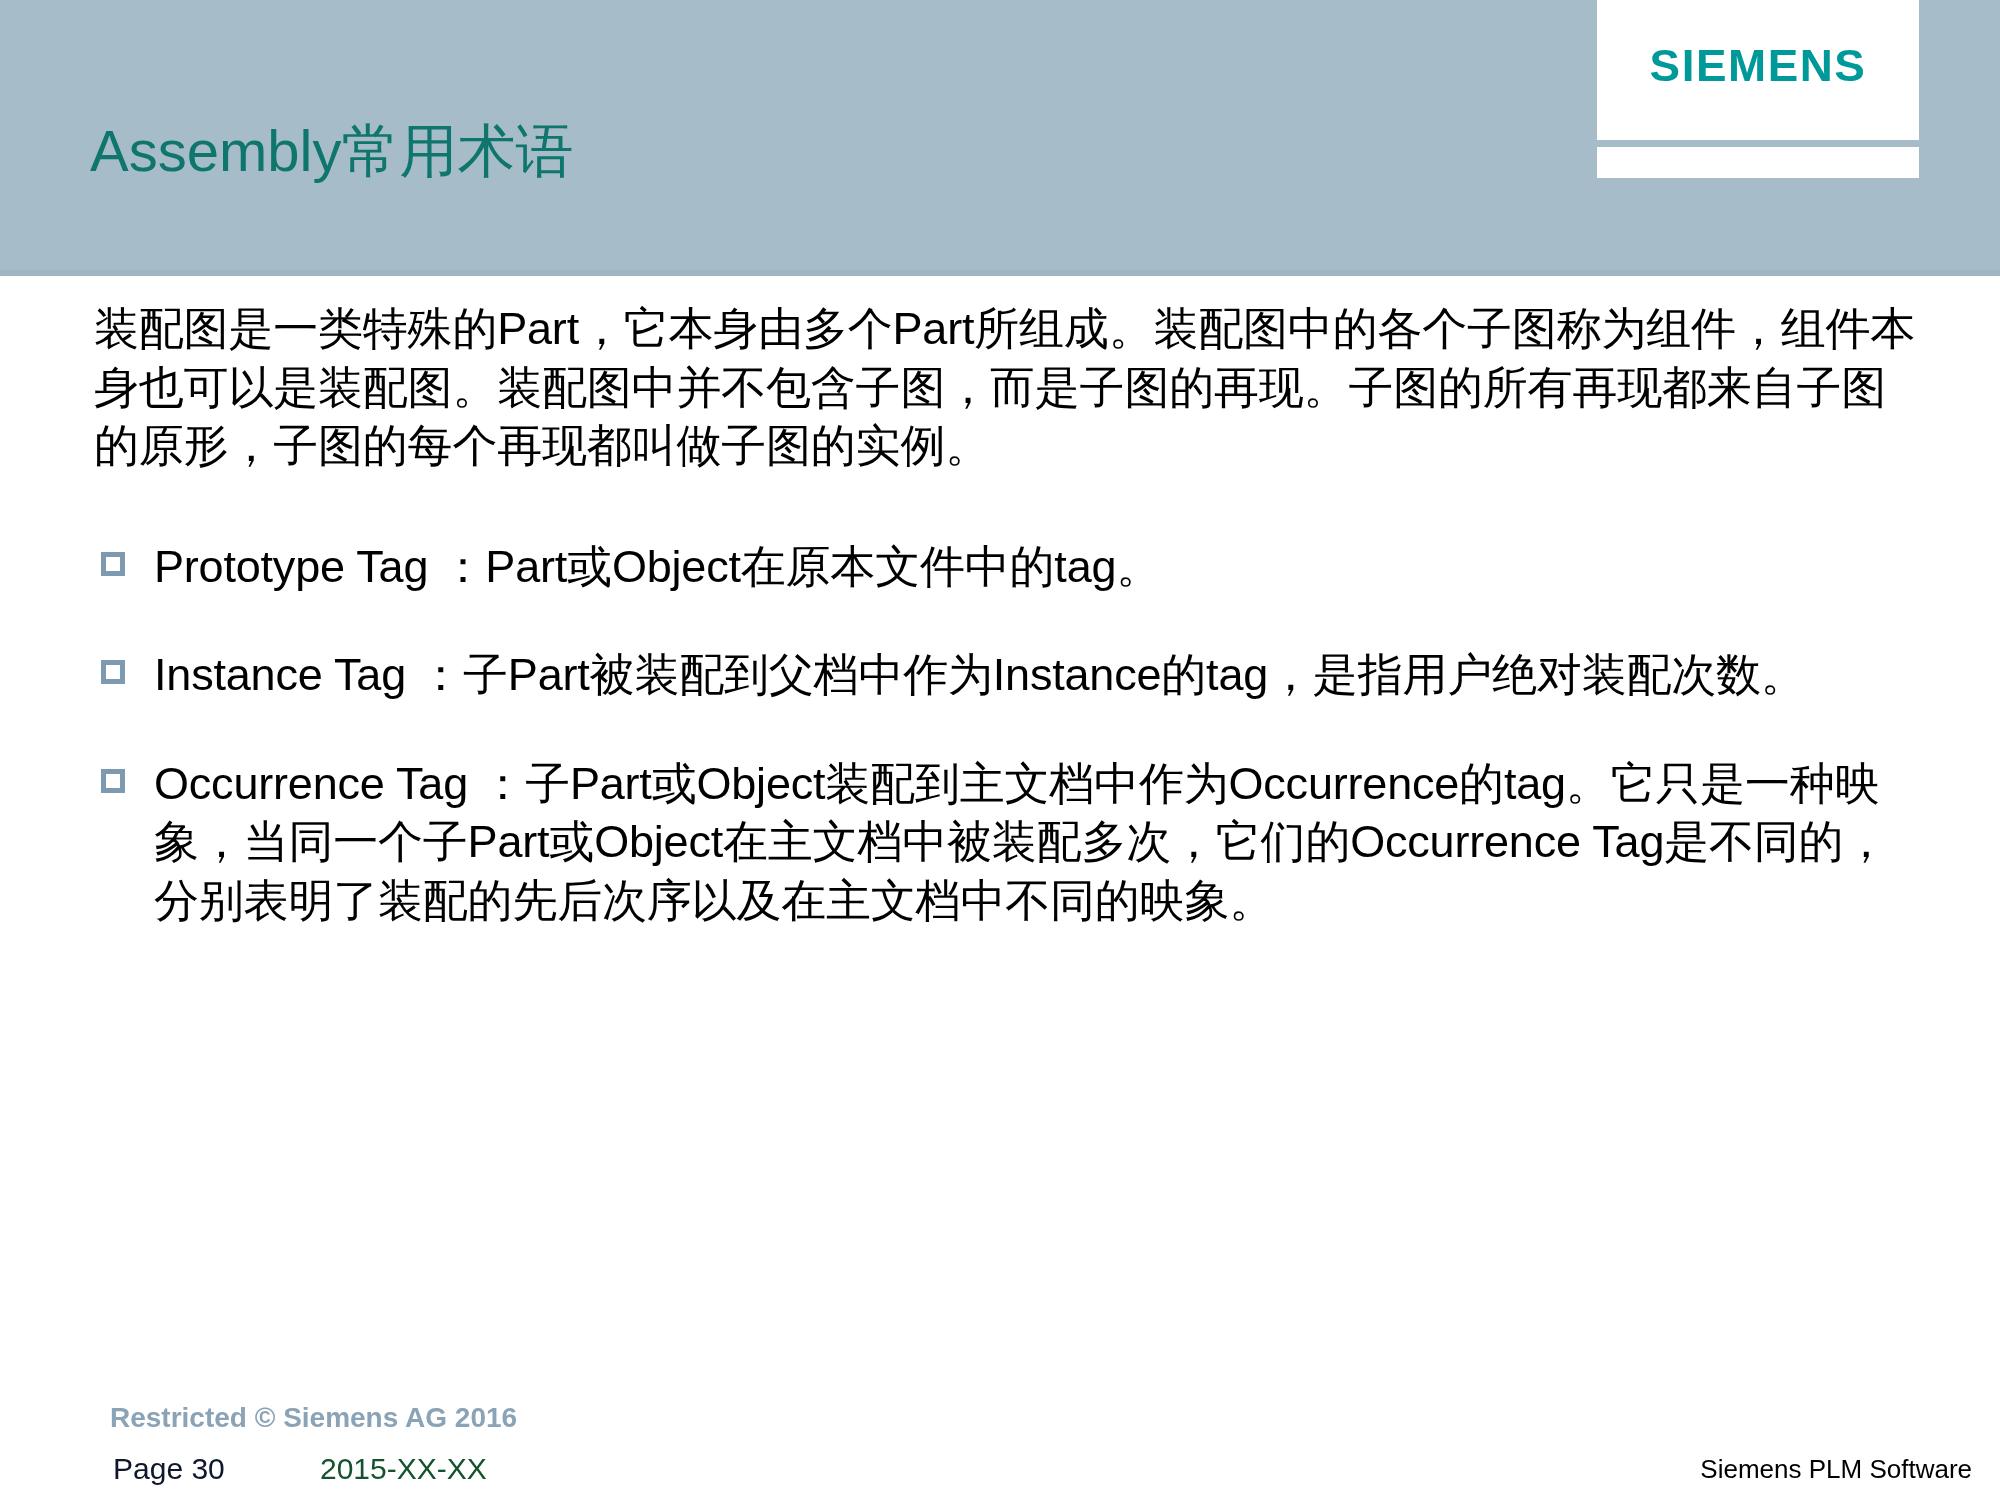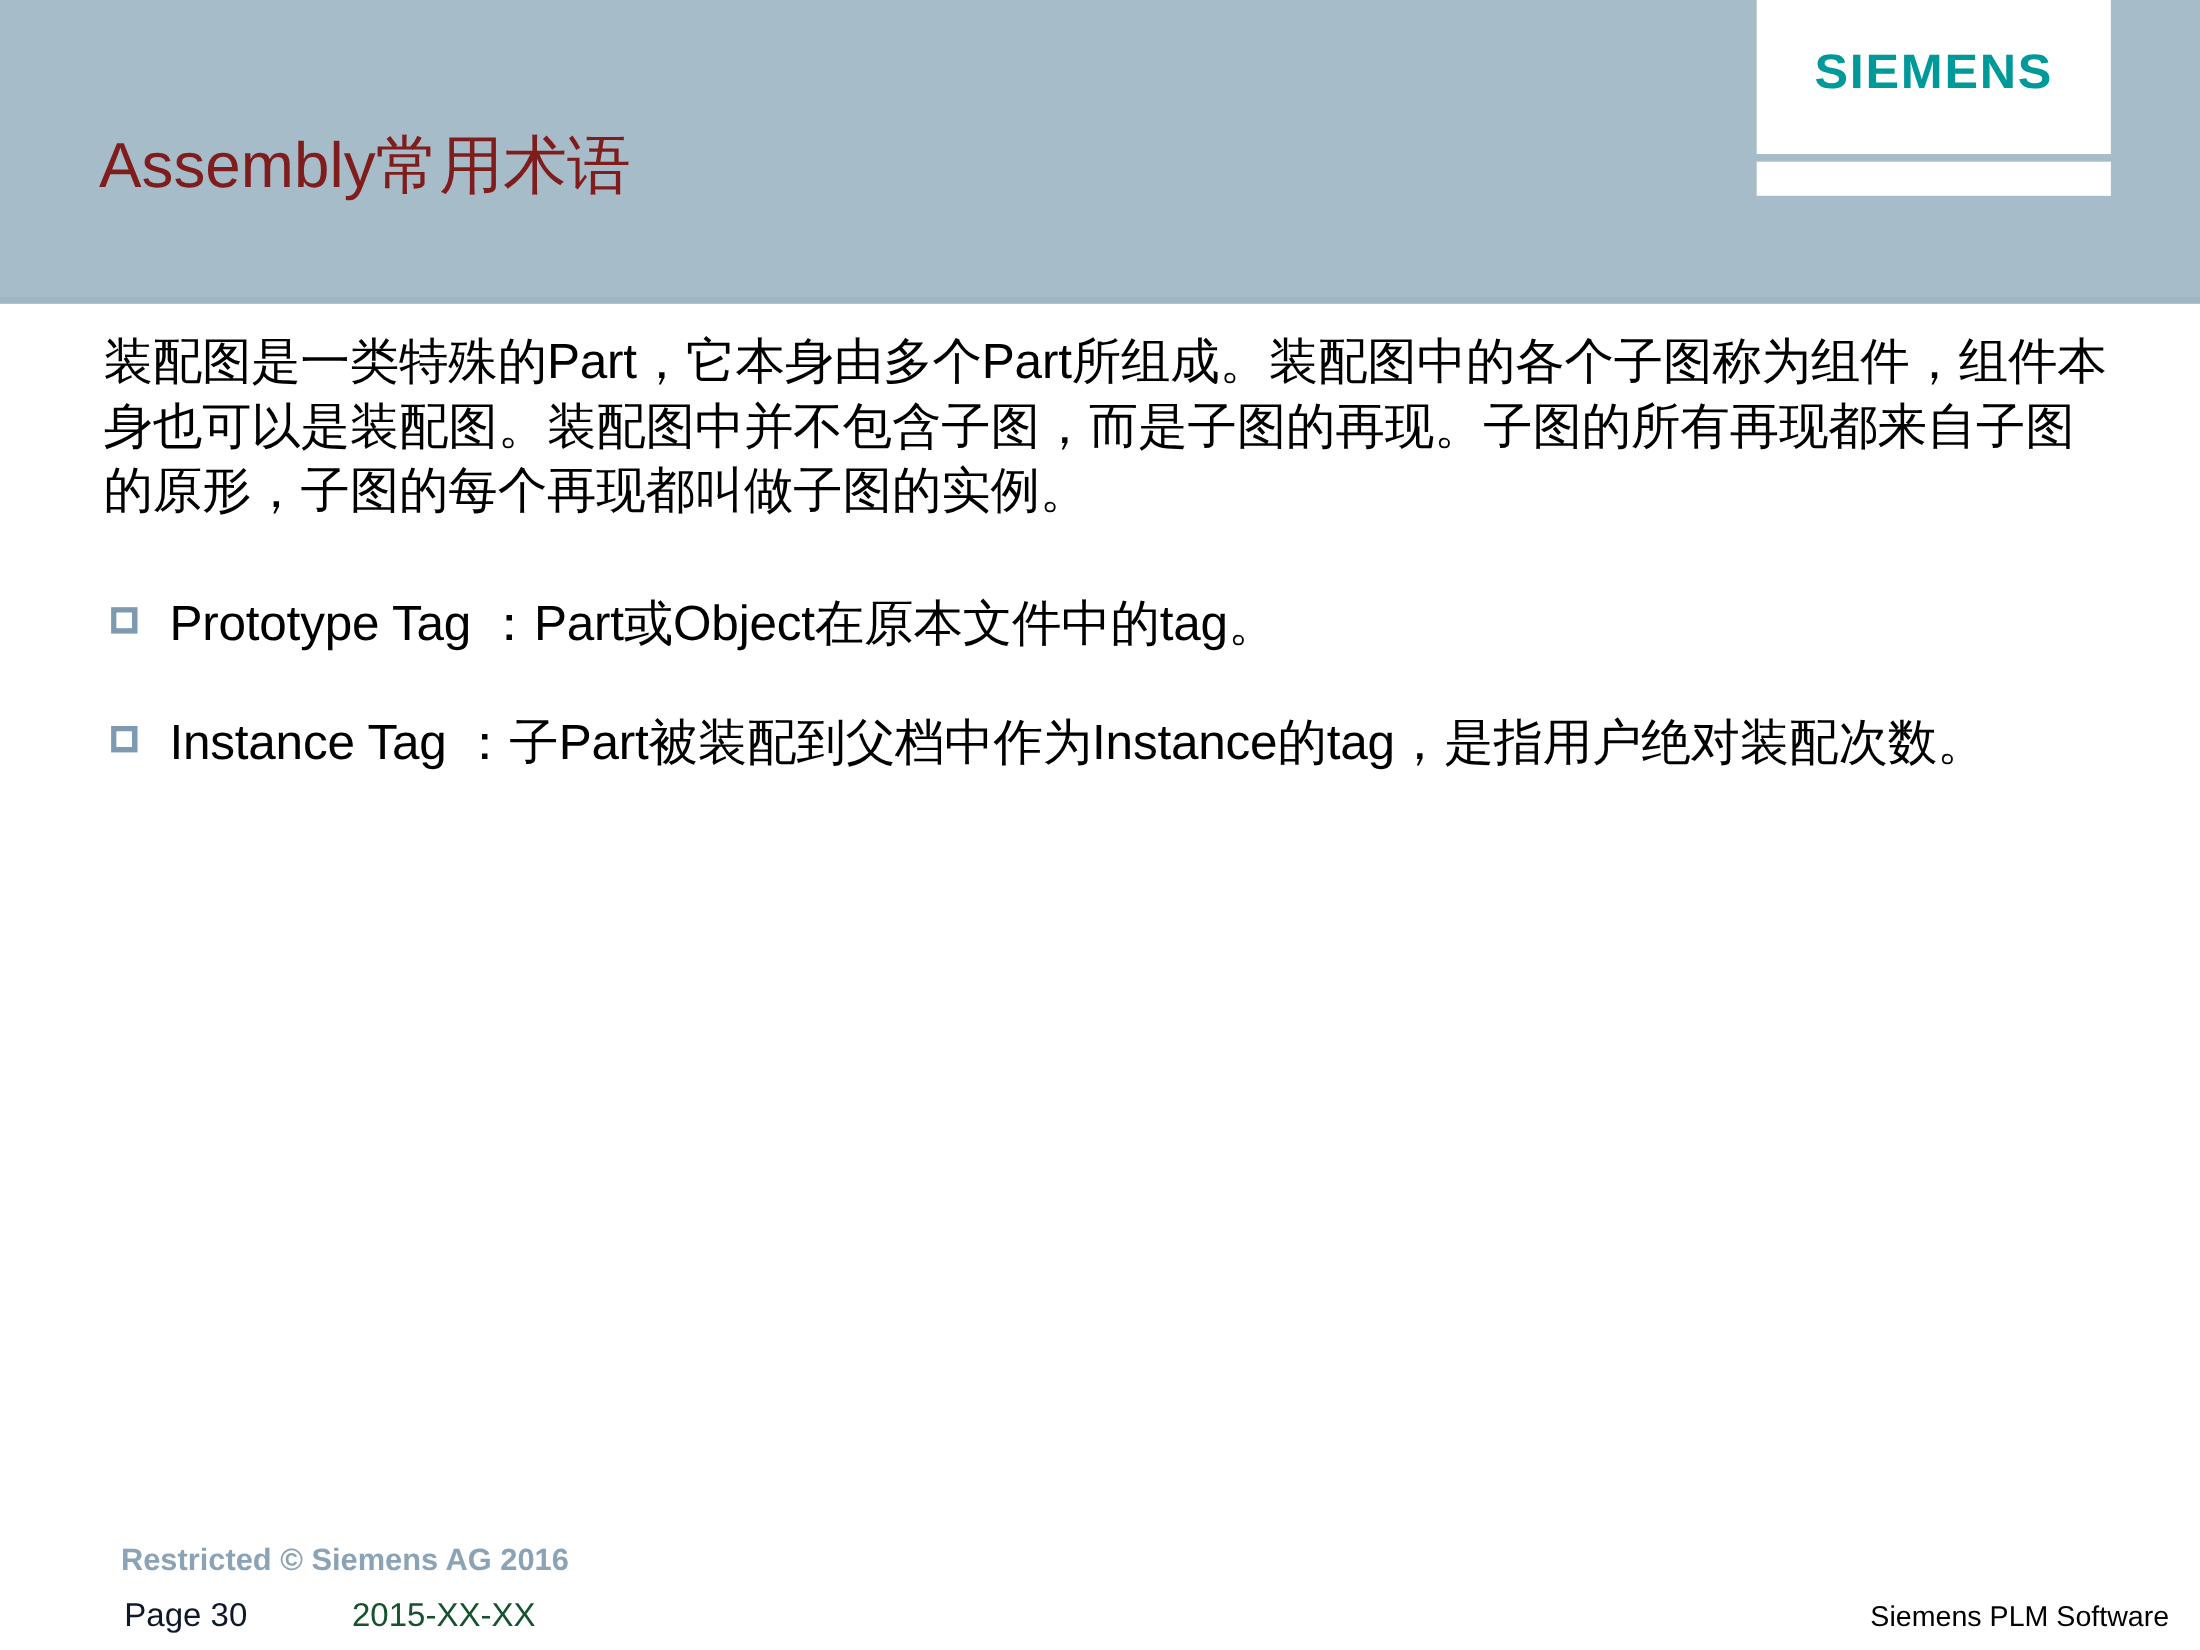--- a/index.html
+++ b/index.html
@@ -81,21 +81,21 @@
     background: #ffffff;
   }
 
   
   .slide-title {
     position: absolute;
     left: 90px;
     top: 118px;
     font-size: 58px;
     line-height: 1.15;
-    color: #7f1d1d;
+    color: #0f766e;
     font-weight: normal;
     letter-spacing: 0px;
     white-space: nowrap;
   }
 
   
   .body-area {
     position: absolute;
     left: 90px;
     top: 296px;
@@ -222,20 +222,26 @@
 
       <li class="bullet-item">
         <span class="marker">
             <i></i>
           </span>
         <span>Instance Tag ：子Part被装配到父档中作为Instance的tag，是指用户绝对装配次数。</span>
       </li>
 
       <div class="bullet-spacer-c"></div>
 
+      <li class="bullet-item">
+        <span class="marker">
+            <i></i>
+          </span>
+        <span>Occurrence Tag ：子Part或Object装配到主文档中作为Occurrence的tag。它只是一种映象，当同一个子Part或Object在主文档中被装配多次，它们的Occurrence Tag是不同的，分别表明了装配的先后次序以及在主文档中不同的映象。</span>
+      </li>
 
     </ul>
   </div>
 
   <div class="footer">
     <div class="footer-restricted">Restricted © Siemens AG 2016</div>
     <div class="footer-page">Page 30</div>
     <div class="footer-date">2015-XX-XX</div>
     <div class="footer-brand">Siemens PLM Software</div>
   </div>

